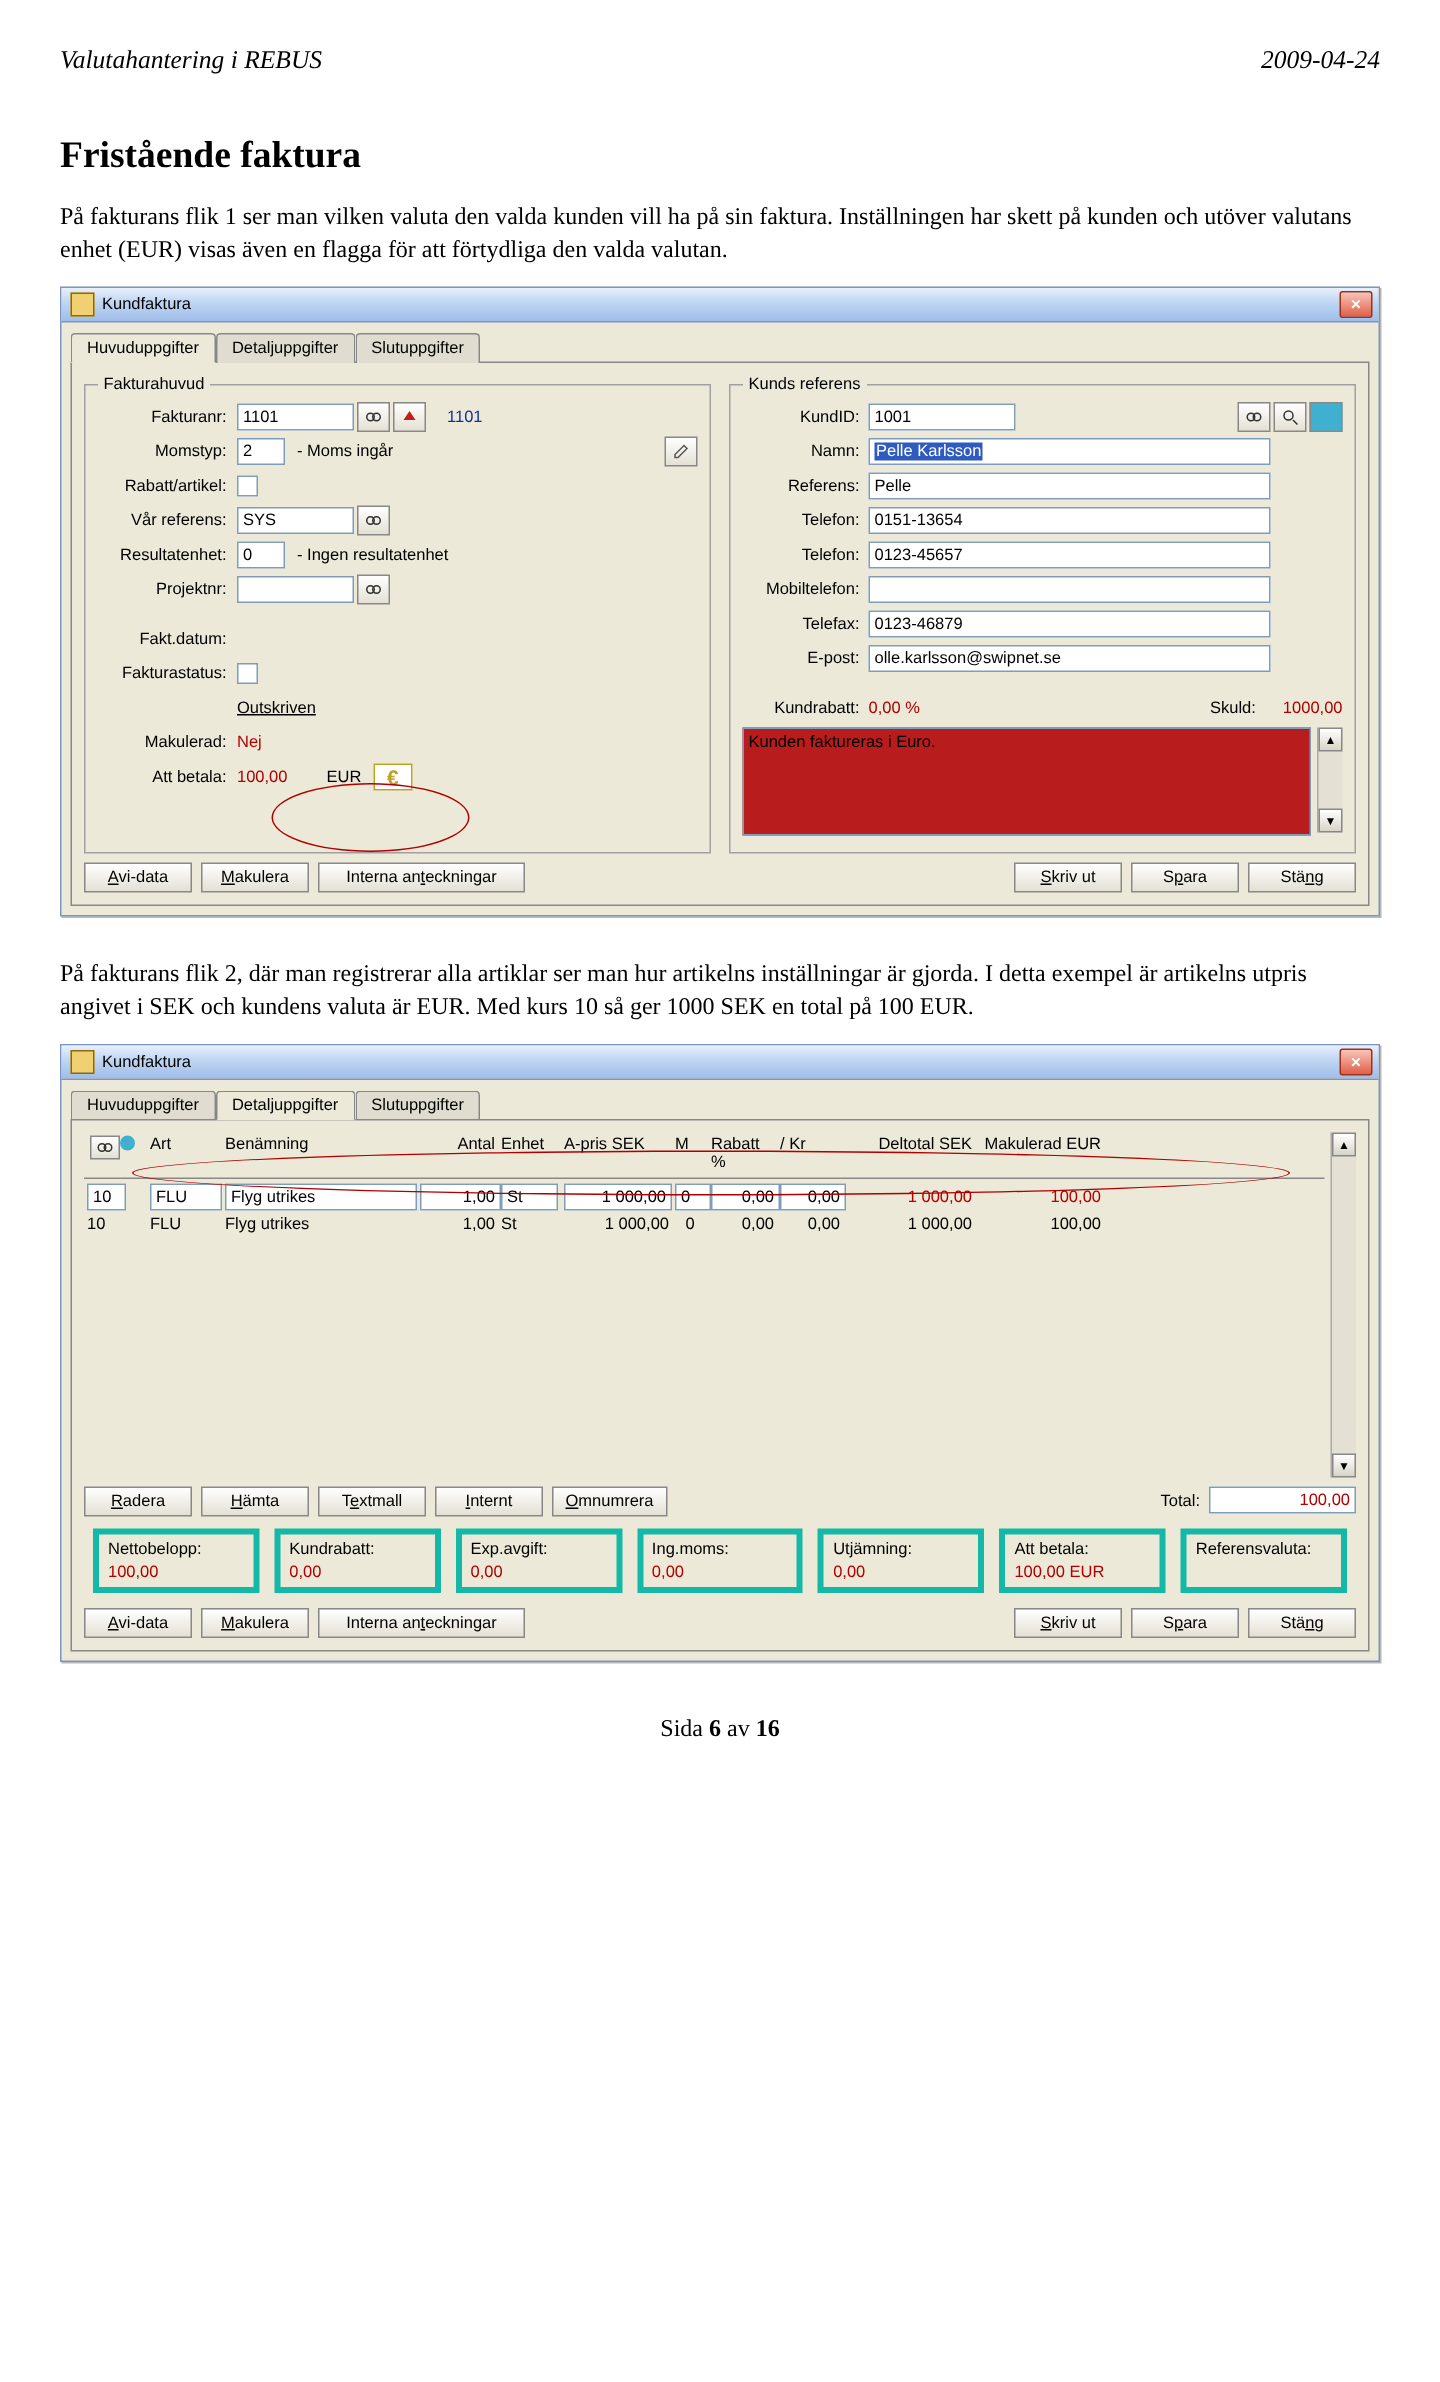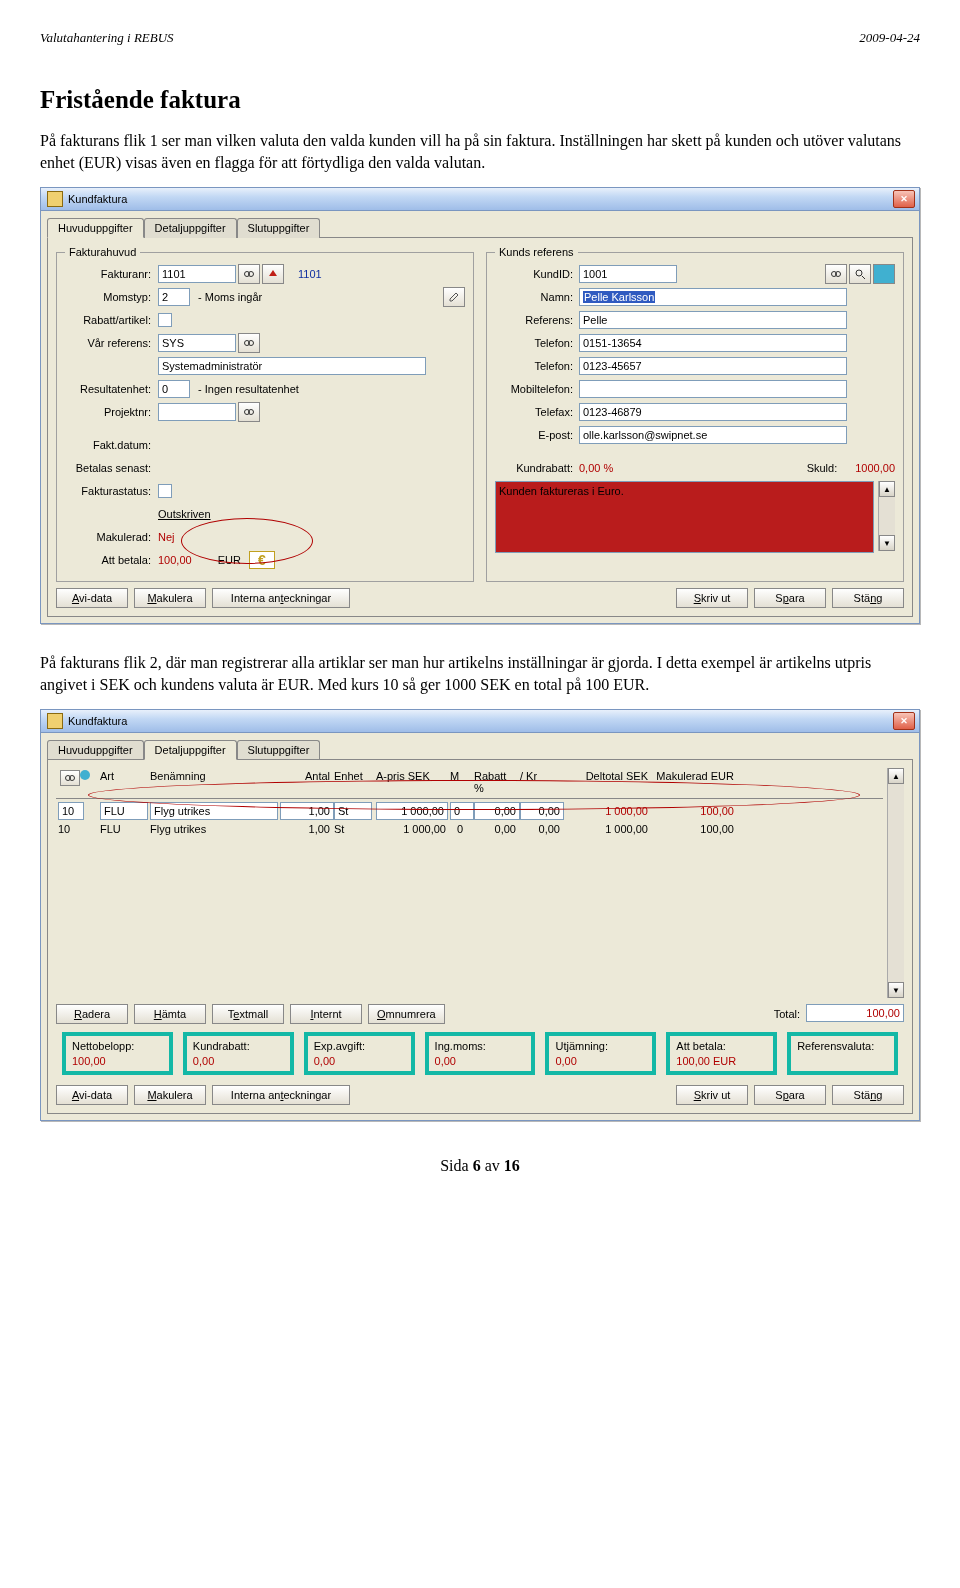--- a/index.html
+++ b/index.html
@@ -4,21 +4,21 @@
 <style>
   body {
     font-family: Georgia, 'Times New Roman', serif;
     font-size: 14px;
     background: #fff;
     margin: 0;
     padding: 30px 40px;
     width: 880px;
     color: #000;
   }
-  .header-row { display: flex; justify-content: space-between; font-style: italic; font-size: 13px; margin-bottom: 40px; font-family: Georgia, serif;}
+  .header-row { display: flex; justify-content: space-between; font-style: italic; font-size: 17px; margin-bottom: 40px; font-family: Georgia, serif;}
   h2 { font-family: Georgia, serif; font-size: 25px; font-weight: bold; margin: 0 0 16px 0;}
   p.body { font-family: Georgia, serif; font-size: 16px; line-height: 1.35; margin: 0 0 14px 0;}
   .app-window {
     font-family: Tahoma, Verdana, Segoe UI, sans-serif;
     font-size: 11px;
     border: 1px solid #7a96c0;
     background: #ece9d8;
     margin-bottom: 28px;
     box-shadow: 1px 1px 0 #b8b8b8;
   }
@@ -133,44 +133,37 @@
           <span class="lbl-l">Vår referens:</span>
           <input class="txt" style="width: 70px;" value="SYS">
           <span class="icon-btn">
               <svg viewBox="0 0 12 12">
                 <circle cx="4" cy="6" r="2.5" fill="none" stroke="#333"></circle>
                 <circle cx="8" cy="6" r="2.5" fill="none" stroke="#333"></circle>
               </svg>
             </span>
         </div>
         <div class="row">
-          <span class="lbl-l"></span>
-          <input class="txt" style="width: 260px;" value="Systemadministratör">
-        </div>
-        <div class="row">
           <span class="lbl-l">Resultatenhet:</span>
           <input class="txt" style="width: 24px;" value="0">
           <span style="margin-left:8px">- Ingen resultatenhet</span>
         </div>
         <div class="row">
           <span class="lbl-l">Projektnr:</span>
           <input class="txt" style="width: 70px;">
           <span class="icon-btn">
               <svg viewBox="0 0 12 12">
                 <circle cx="4" cy="6" r="2.5" fill="none" stroke="#333"></circle>
                 <circle cx="8" cy="6" r="2.5" fill="none" stroke="#333"></circle>
               </svg>
             </span>
         </div>
         <div style="height:10px"></div>
         <div class="row">
             <span class="lbl-l">Fakt.datum:</span>
-          </div>
-        <div class="row">
-            <span class="lbl-l">Betalas senast:</span>
           </div>
         <div class="row">
           <span class="lbl-l">Fakturastatus:</span>
           <span class="checkbox"></span>
         </div>
         <div class="row">
             <span class="lbl-l"></span>
           <span style="text-decoration:underline">Outskriven</span>
         </div>
         <div class="row">

